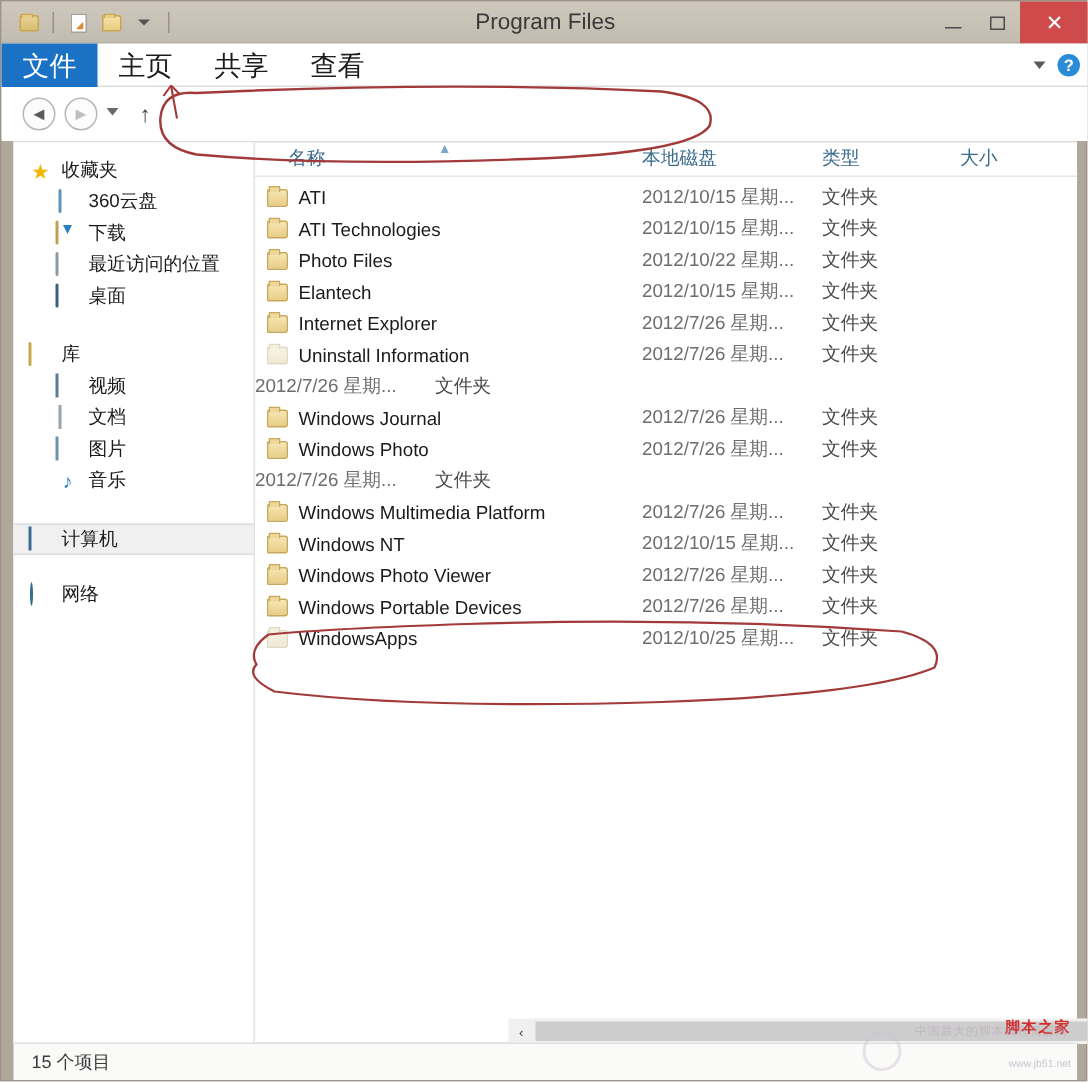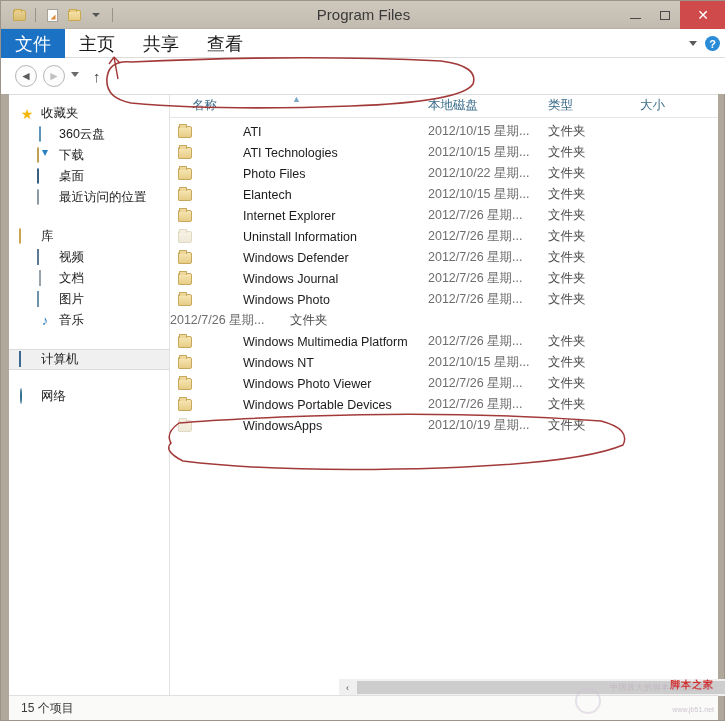--- a/index.html
+++ b/index.html
@@ -168,21 +168,21 @@
   .col-name { width: 258px; padding-left: 22px; }
   .col-date { width: 120px; }
   .col-type { width: 92px; }
   .col-size { width: 60px; }
   #sortmark {
     position: absolute; left: 122px; top: -1px; font-size: 9px; color: #7aa7c4;
   }
 
   #rows { padding-top: 3px; }
   .row { display: flex; align-items: center; height: 21px; font-size: 12.5px; cursor: default; }
-  .cell-name { width: 258px; display: flex; align-items: center; padding-left: 8px; color: #1b1b1b; gap: 44px; }
+  .cell-name { width: 258px; display: flex; align-items: center; padding-left: 8px; color: #1b1b1b; }
   .cell-date { width: 120px; color: #6e6e6e; }
   .cell-type { width: 92px; color: #4a4a4a; }
   .cell-size { width: 60px; color: #6e6e6e; }
   .folder-ic {
     width: 14px; height: 12px; margin-right: 7px; flex: none; position: relative;
     background: linear-gradient(#f7e6b4, #e7cd86); border: 1px solid #c8a85a; border-radius: 1px 2px 2px 1px;
   }
   .folder-ic::before {
     content: ""; position: absolute; left: 0; top: -2.5px; width: 6px; height: 2.5px;
     background: #eed79b; border: 1px solid #c8a85a; border-bottom: none; border-radius: 1px 1px 0 0;
@@ -319,26 +319,26 @@
         </div>
         <div class="nav-item child">
           <span class="nav-icon"><span class="ic-cloud"></span></span>
           <span class="nav-label">360云盘</span>
         </div>
         <div class="nav-item child">
           <span class="nav-icon"><span class="ic-dl"></span></span>
           <span class="nav-label">下载</span>
         </div>
         <div class="nav-item child">
+          <span class="nav-icon"><span class="ic-recent"></span></span>
+          <span class="nav-label">最近访问的位置</span>
+        </div>
+        <div class="nav-item child">
           <span class="nav-icon"><span class="ic-desktop"></span></span>
           <span class="nav-label">桌面</span>
-        </div>
-        <div class="nav-item child">
-          <span class="nav-icon"><span class="ic-recent"></span></span>
-          <span class="nav-label">最近访问的位置</span>
         </div>
       </div>
 
       <div class="nav-spacer"></div>
 
       <div class="nav-group">
         <div class="nav-item">
           <span class="nav-icon"><span class="ic-lib"></span></span>
           <span class="nav-label">库</span>
         </div>
@@ -432,24 +432,20 @@
           <div class="row">
             <div class="cell-name">
               <span class="folder-ic dim"></span>
               <span>Uninstall Information</span>
             </div>
             <div class="cell-date">2012/7/26 星期...</div>
             <div class="cell-type">文件夹</div>
             <div class="cell-size"></div>
           </div>
           <div class="row">
-            <div class="cell-name">
-              <span class="folder-ic"></span>
-              <span>Windows Defender</span>
-            </div>
             <div class="cell-date">2012/7/26 星期...</div>
             <div class="cell-type">文件夹</div>
             <div class="cell-size"></div>
           </div>
           <div class="row">
             <div class="cell-name">
               <span class="folder-ic"></span>
               <span>Windows Journal</span>
             </div>
             <div class="cell-date">2012/7/26 星期...</div>
@@ -504,21 +500,21 @@
             </div>
             <div class="cell-date">2012/7/26 星期...</div>
             <div class="cell-type">文件夹</div>
             <div class="cell-size"></div>
           </div>
           <div class="row">
             <div class="cell-name">
               <span class="folder-ic dim"></span>
               <span>WindowsApps</span>
             </div>
-            <div class="cell-date">2012/10/19 星期...</div>
+            <div class="cell-date">2012/10/25 星期...</div>
             <div class="cell-type">文件夹</div>
             <div class="cell-size"></div>
           </div>
         </div>
 
       <div id="hscroll">
         <div class="sb-arrow">‹</div>
         <div id="sb-thumb"></div>
       </div>
     </div>

